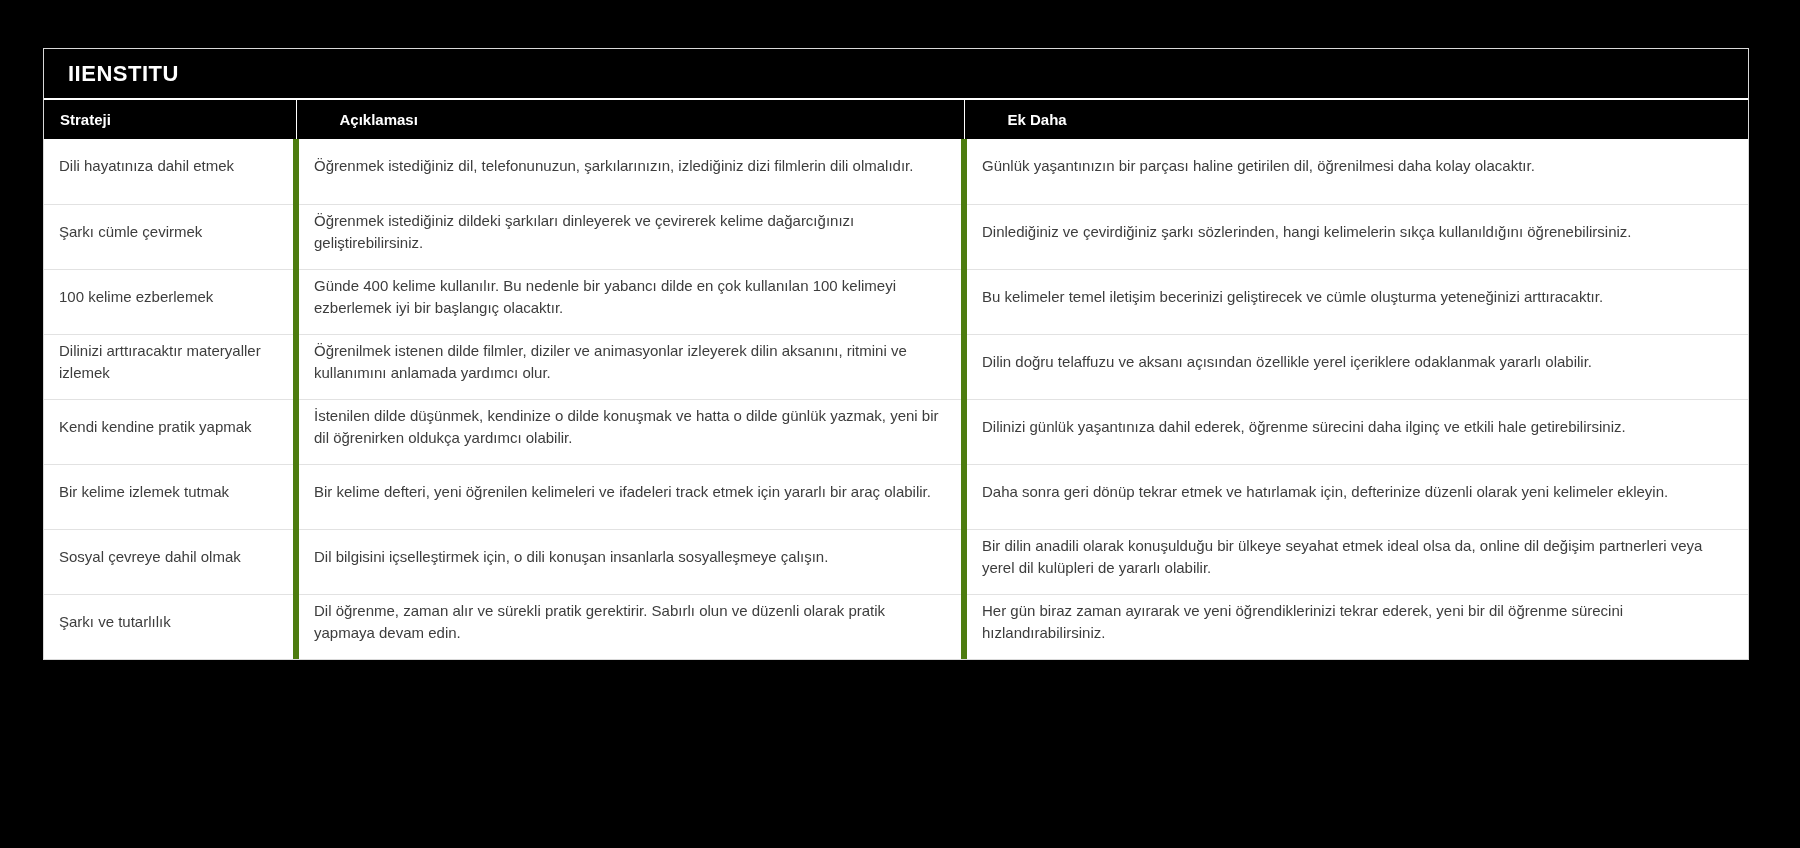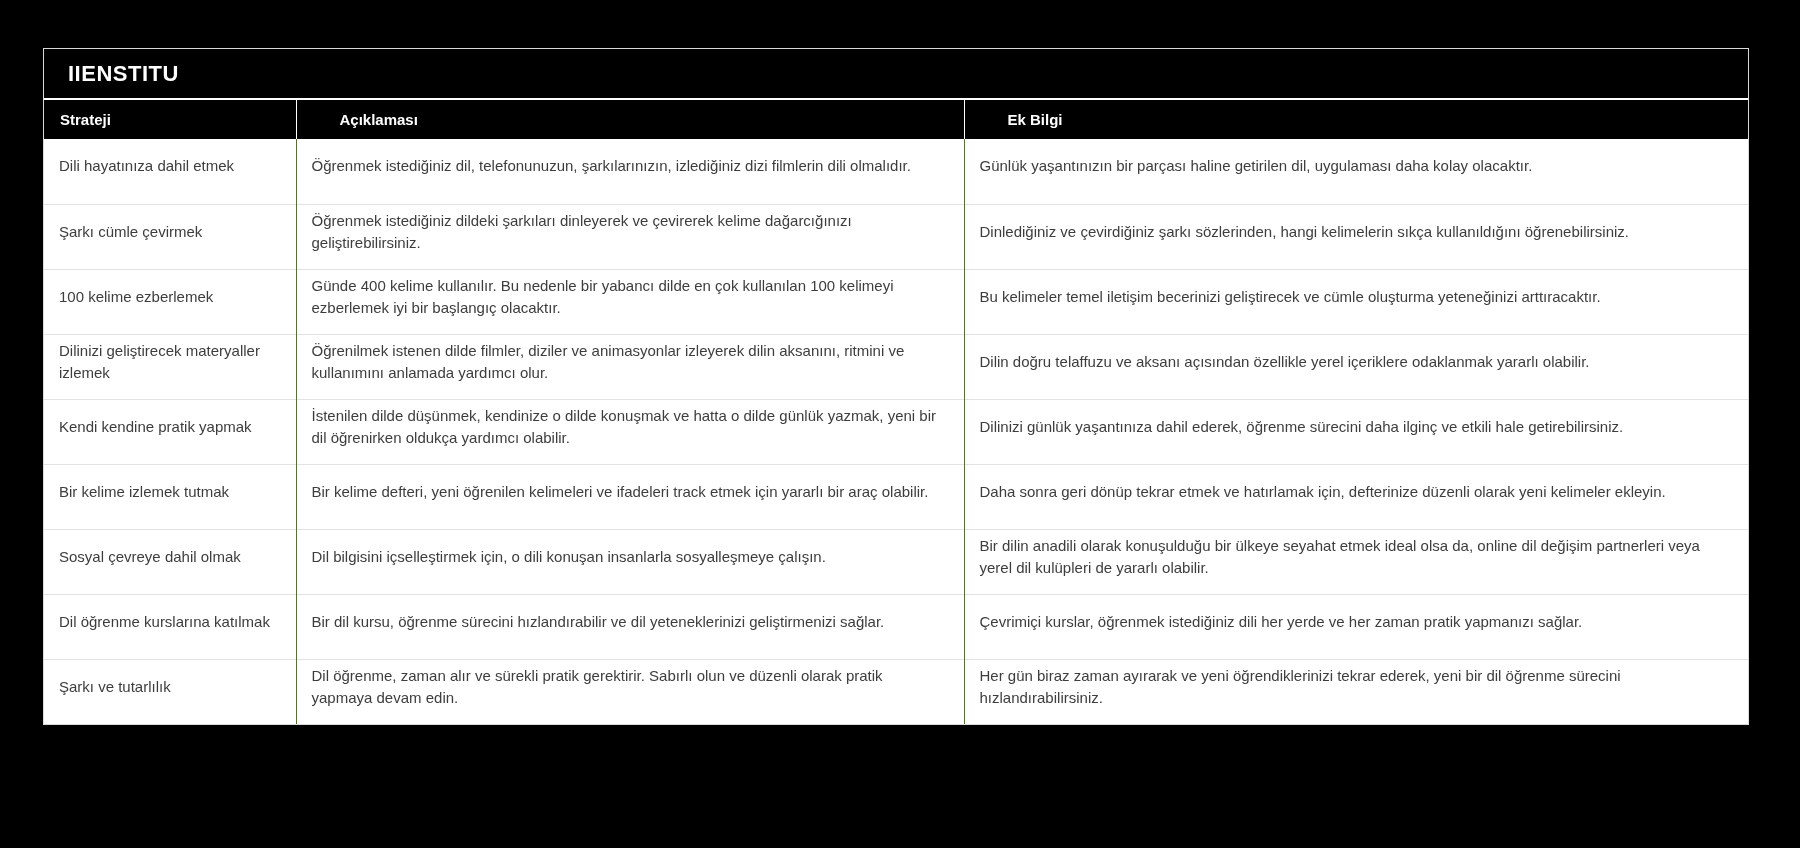--- a/index.html
+++ b/index.html
@@ -67,21 +67,21 @@
     vertical-align: middle;
     height: 65px;
     box-sizing: border-box;
     border-top: 1px solid #e2e2e2;
     background: #ffffff;
   }
   tbody tr:first-child td {
     border-top: none;
   }
   tbody td + td {
-    border-left: 1px solid #4d7c0f;
+    border-left: 6px solid #4d7c0f;
     margin-top: 28px;
   }
 </style>
 </head>
 <body>
 
 <div class="page">
   <div class="card">
 
     <div class="card-title">IIENSTITU</div>
@@ -89,65 +89,60 @@
     <table class="strategies">
       <colgroup>
         <col class="c-strategy">
         <col class="c-description">
         <col class="c-extra">
       </colgroup>
       <thead>
         <tr>
           <th>Strateji</th>
           <th>Açıklaması</th>
-          <th>Ek Bilgi</th>
+          <th>Ek Daha</th>
         </tr>
       </thead>
       <tbody>
         <tr>
           <td>Dili hayatınıza dahil etmek</td>
           <td>Öğrenmek istediğiniz dil, telefonunuzun, şarkılarınızın, izlediğiniz dizi filmlerin dili olmalıdır.</td>
-          <td>Günlük yaşantınızın bir parçası haline getirilen dil, uygulaması daha kolay olacaktır.</td>
+          <td>Günlük yaşantınızın bir parçası haline getirilen dil, öğrenilmesi daha kolay olacaktır.</td>
         </tr>
         <tr>
           <td>Şarkı cümle çevirmek</td>
           <td>Öğrenmek istediğiniz dildeki şarkıları dinleyerek ve çevirerek kelime dağarcığınızı geliştirebilirsiniz.</td>
           <td>Dinlediğiniz ve çevirdiğiniz şarkı sözlerinden, hangi kelimelerin sıkça kullanıldığını öğrenebilirsiniz.</td>
         </tr>
         <tr>
           <td>100 kelime ezberlemek</td>
           <td>Günde 400 kelime kullanılır. Bu nedenle bir yabancı dilde en çok kullanılan 100 kelimeyi ezberlemek iyi bir başlangıç olacaktır.</td>
           <td>Bu kelimeler temel iletişim becerinizi geliştirecek ve cümle oluşturma yeteneğinizi arttıracaktır.</td>
         </tr>
         <tr>
-          <td>Dilinizi geliştirecek materyaller izlemek</td>
+          <td>Dilinizi arttıracaktır materyaller izlemek</td>
           <td>Öğrenilmek istenen dilde filmler, diziler ve animasyonlar izleyerek dilin aksanını, ritmini ve kullanımını anlamada yardımcı olur.</td>
           <td>Dilin doğru telaffuzu ve aksanı açısından özellikle yerel içeriklere odaklanmak yararlı olabilir.</td>
         </tr>
         <tr>
           <td>Kendi kendine pratik yapmak</td>
           <td>İstenilen dilde düşünmek, kendinize o dilde konuşmak ve hatta o dilde günlük yazmak, yeni bir dil öğrenirken oldukça yardımcı olabilir.</td>
           <td>Dilinizi günlük yaşantınıza dahil ederek, öğrenme sürecini daha ilginç ve etkili hale getirebilirsiniz.</td>
         </tr>
         <tr>
           <td>Bir kelime izlemek tutmak</td>
           <td>Bir kelime defteri, yeni öğrenilen kelimeleri ve ifadeleri track etmek için yararlı bir araç olabilir.</td>
           <td>Daha sonra geri dönüp tekrar etmek ve hatırlamak için, defterinize düzenli olarak yeni kelimeler ekleyin.</td>
         </tr>
         <tr>
           <td>Sosyal çevreye dahil olmak</td>
           <td>Dil bilgisini içselleştirmek için, o dili konuşan insanlarla sosyalleşmeye çalışın.</td>
           <td>Bir dilin anadili olarak konuşulduğu bir ülkeye seyahat etmek ideal olsa da, online dil değişim partnerleri veya yerel dil kulüpleri de yararlı olabilir.</td>
         </tr>
         <tr>
-          <td>Dil öğrenme kurslarına katılmak</td>
-          <td>Bir dil kursu, öğrenme sürecini hızlandırabilir ve dil yeteneklerinizi geliştirmenizi sağlar.</td>
-          <td>Çevrimiçi kurslar, öğrenmek istediğiniz dili her yerde ve her zaman pratik yapmanızı sağlar.</td>
-        </tr>
-        <tr>
           <td>Şarkı ve tutarlılık</td>
           <td>Dil öğrenme, zaman alır ve sürekli pratik gerektirir. Sabırlı olun ve düzenli olarak pratik yapmaya devam edin.</td>
           <td>Her gün biraz zaman ayırarak ve yeni öğrendiklerinizi tekrar ederek, yeni bir dil öğrenme sürecini hızlandırabilirsiniz.</td>
         </tr>
       </tbody>
     </table>
 
   </div>
 </div>
 

